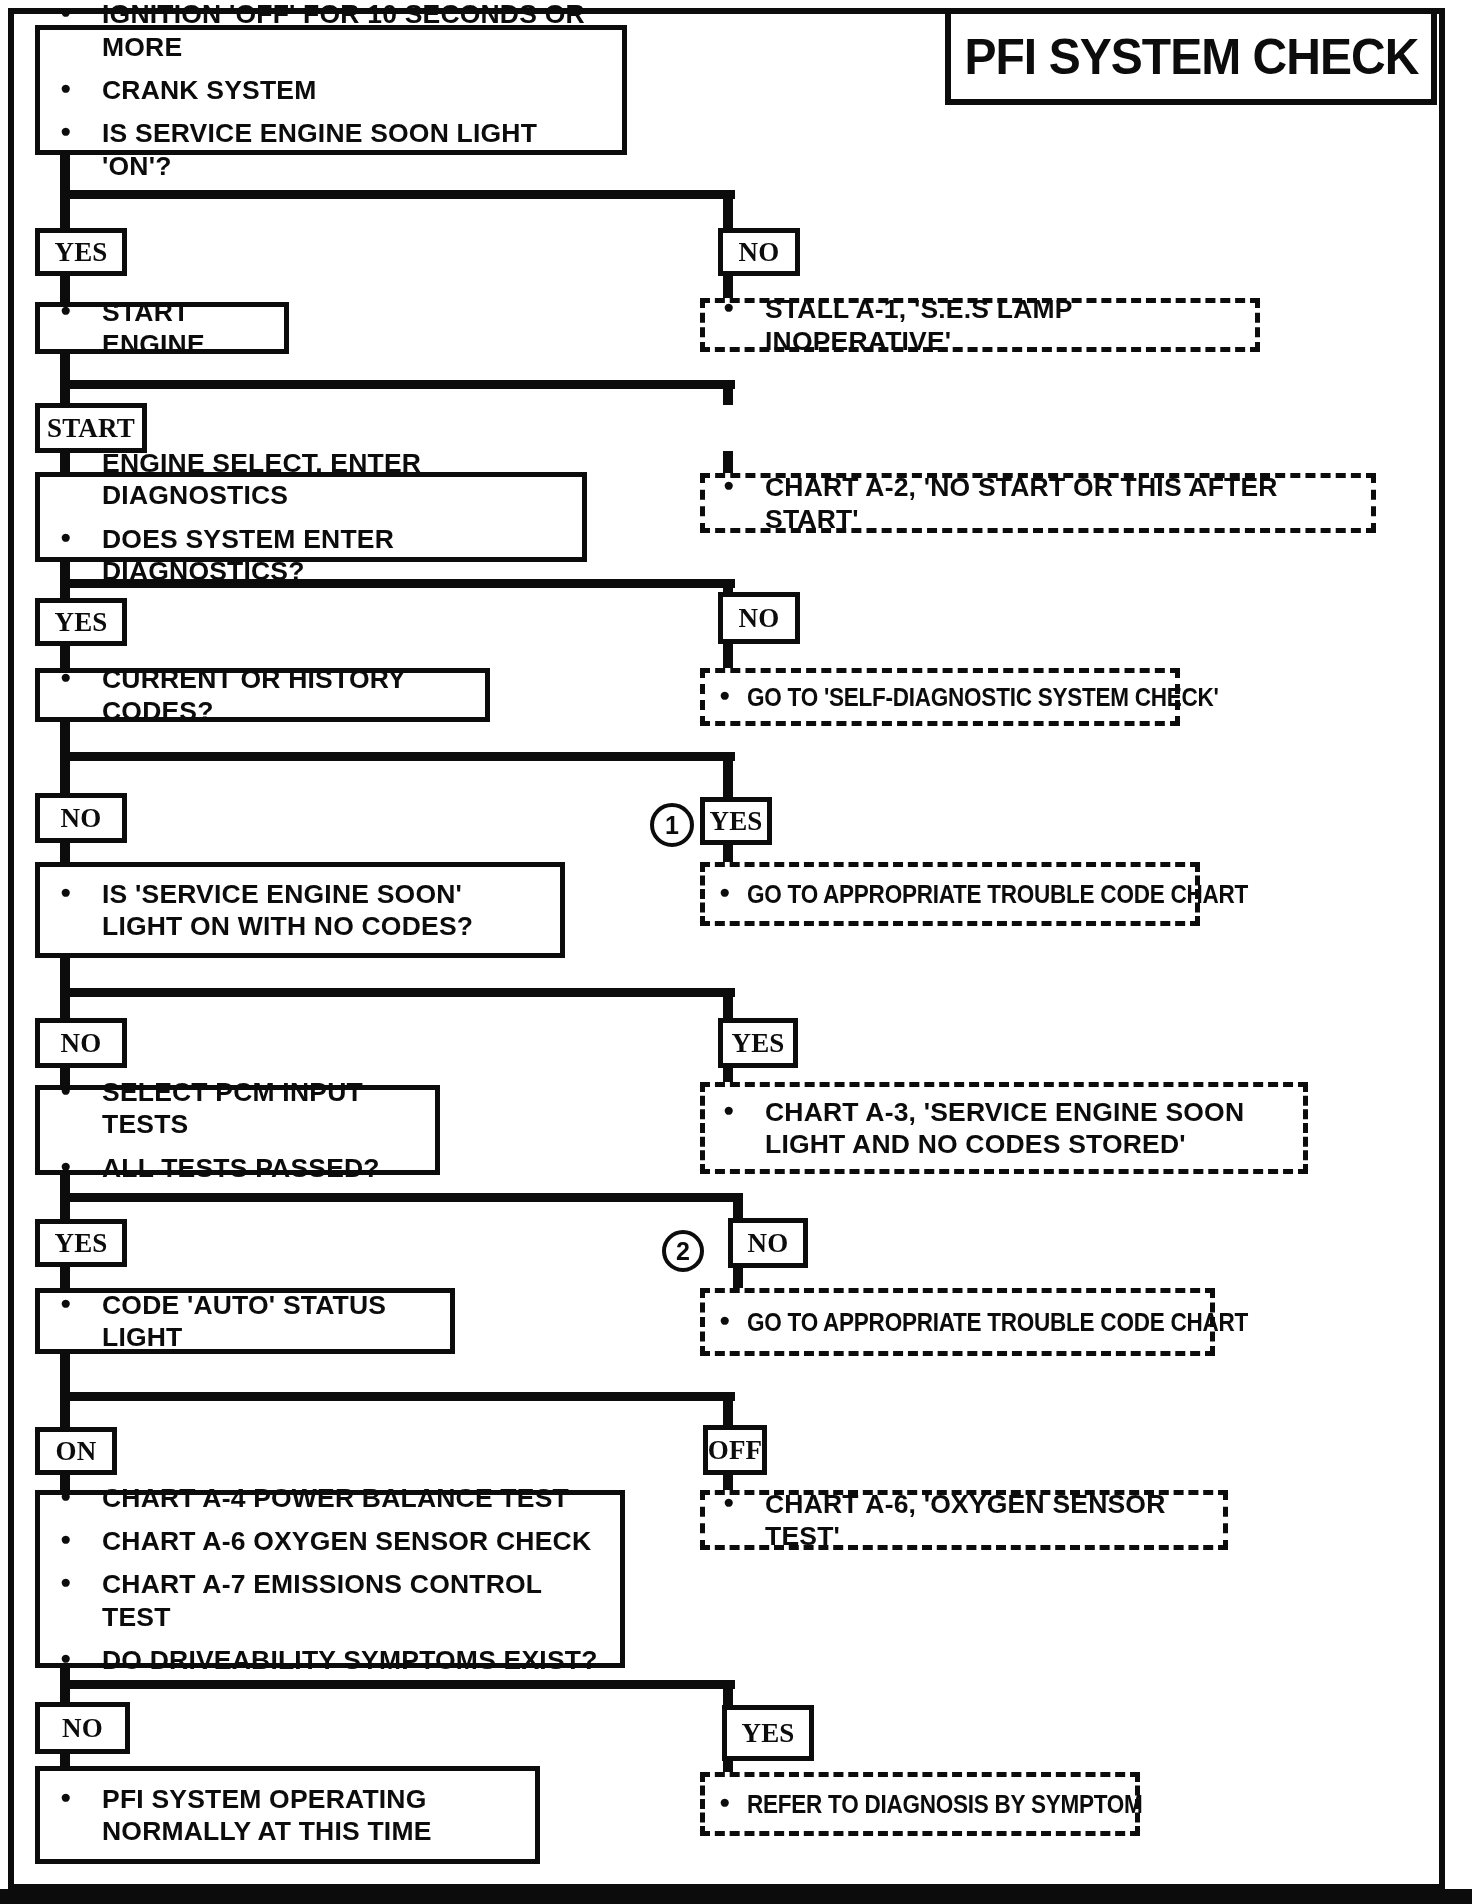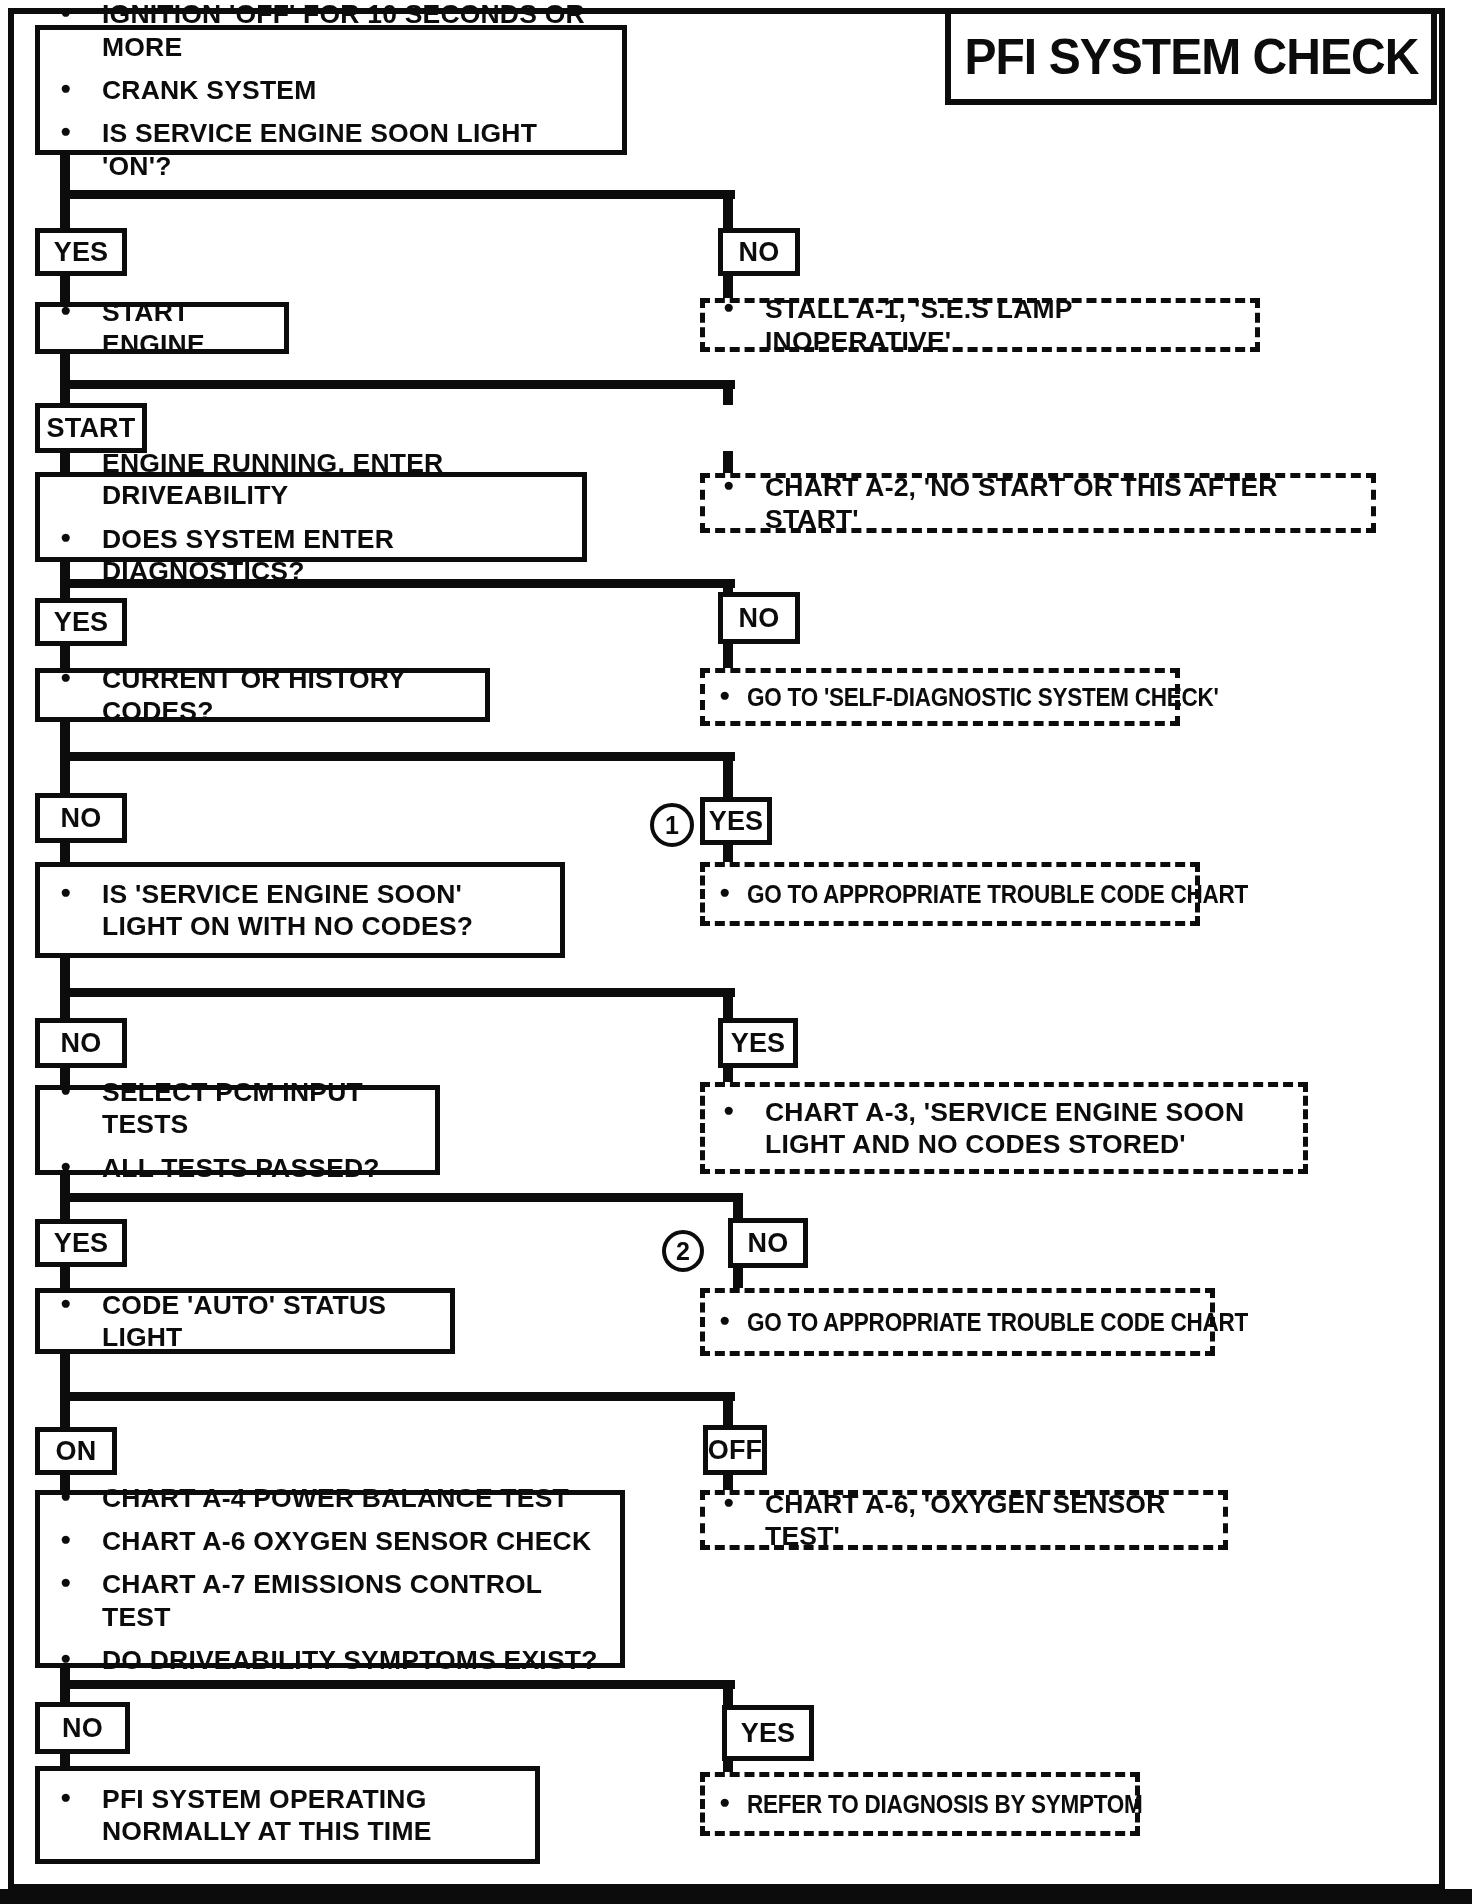--- a/index.html
+++ b/index.html
@@ -9,21 +9,21 @@
          border:6px solid #0c0c0c;box-sizing:border-box;}
   .bottombar{position:absolute;left:0;top:1889px;width:1472px;height:15px;background:#0c0c0c;}
   .ln{position:absolute;background:#0c0c0c;}
   .bx,.dsh,.lbl{position:absolute;background:#fff;box-sizing:border-box;font-weight:bold;
        color:#0c0c0c;letter-spacing:.2px;}
   .bx{border:5px solid #0c0c0c;display:flex;flex-direction:column;justify-content:center;
       padding:8px 14px;gap:11px;font-size:26.5px;line-height:1.22;}
   .dsh{border:5px dashed #0c0c0c;display:flex;flex-direction:column;justify-content:center;
       padding:6px 12px;gap:8px;font-size:26.5px;line-height:1.22;}
   .lbl{border:5px solid #0c0c0c;display:flex;align-items:center;justify-content:center;
-      font-size:27px;}
+      font-size:27px;font-family:Liberation Serif, serif;}
   .row{display:flex;align-items:flex-start;}
   .bl{flex:0 0 auto;width:16px;font-size:19px;line-height:inherit;margin:2px 26px 0 6px;}
   .bl.tight{margin:2px 12px 0 2px;}
   .tx{flex:1;}
   .cond{white-space:nowrap;transform:scaleX(.85);transform-origin:left center;letter-spacing:-.3px;}
   .mk{position:absolute;border:4px solid #0c0c0c;border-radius:50%;background:#fff;
       display:flex;align-items:center;justify-content:center;font-weight:bold;font-size:25px;
       box-sizing:border-box;}
   .titlebox{position:absolute;left:945px;top:8px;width:492px;height:97px;background:#fff;
       border:6px solid #0c0c0c;box-sizing:border-box;display:flex;align-items:center;
@@ -110,21 +110,21 @@
     <div class="row">
         <span class="bl">●</span>
         <span class="tx">STALL A-1, 'S.E.S LAMP INOPERATIVE'</span>
       </div>
   </div>
 
   <div class="lbl" style="left:35px;top:403px;width:112px;height:50px">START</div>
   <div class="bx" style="left:35px;top:472px;width:552px;height:90px">
     <div class="row">
         <span class="bl">●</span>
-        <span class="tx">ENGINE RUNNING, ENTER DRIVEABILITY</span>
+        <span class="tx">ENGINE SELECT, ENTER DIAGNOSTICS</span>
       </div>
     <div class="row">
         <span class="bl">●</span>
         <span class="tx">DOES SYSTEM ENTER DIAGNOSTICS?</span>
       </div>
   </div>
   <div class="dsh" style="left:700px;top:473px;width:676px;height:60px">
     <div class="row">
         <span class="bl">●</span>
         <span class="tx">CHART A-2, 'NO START OR THIS AFTER START'</span>

